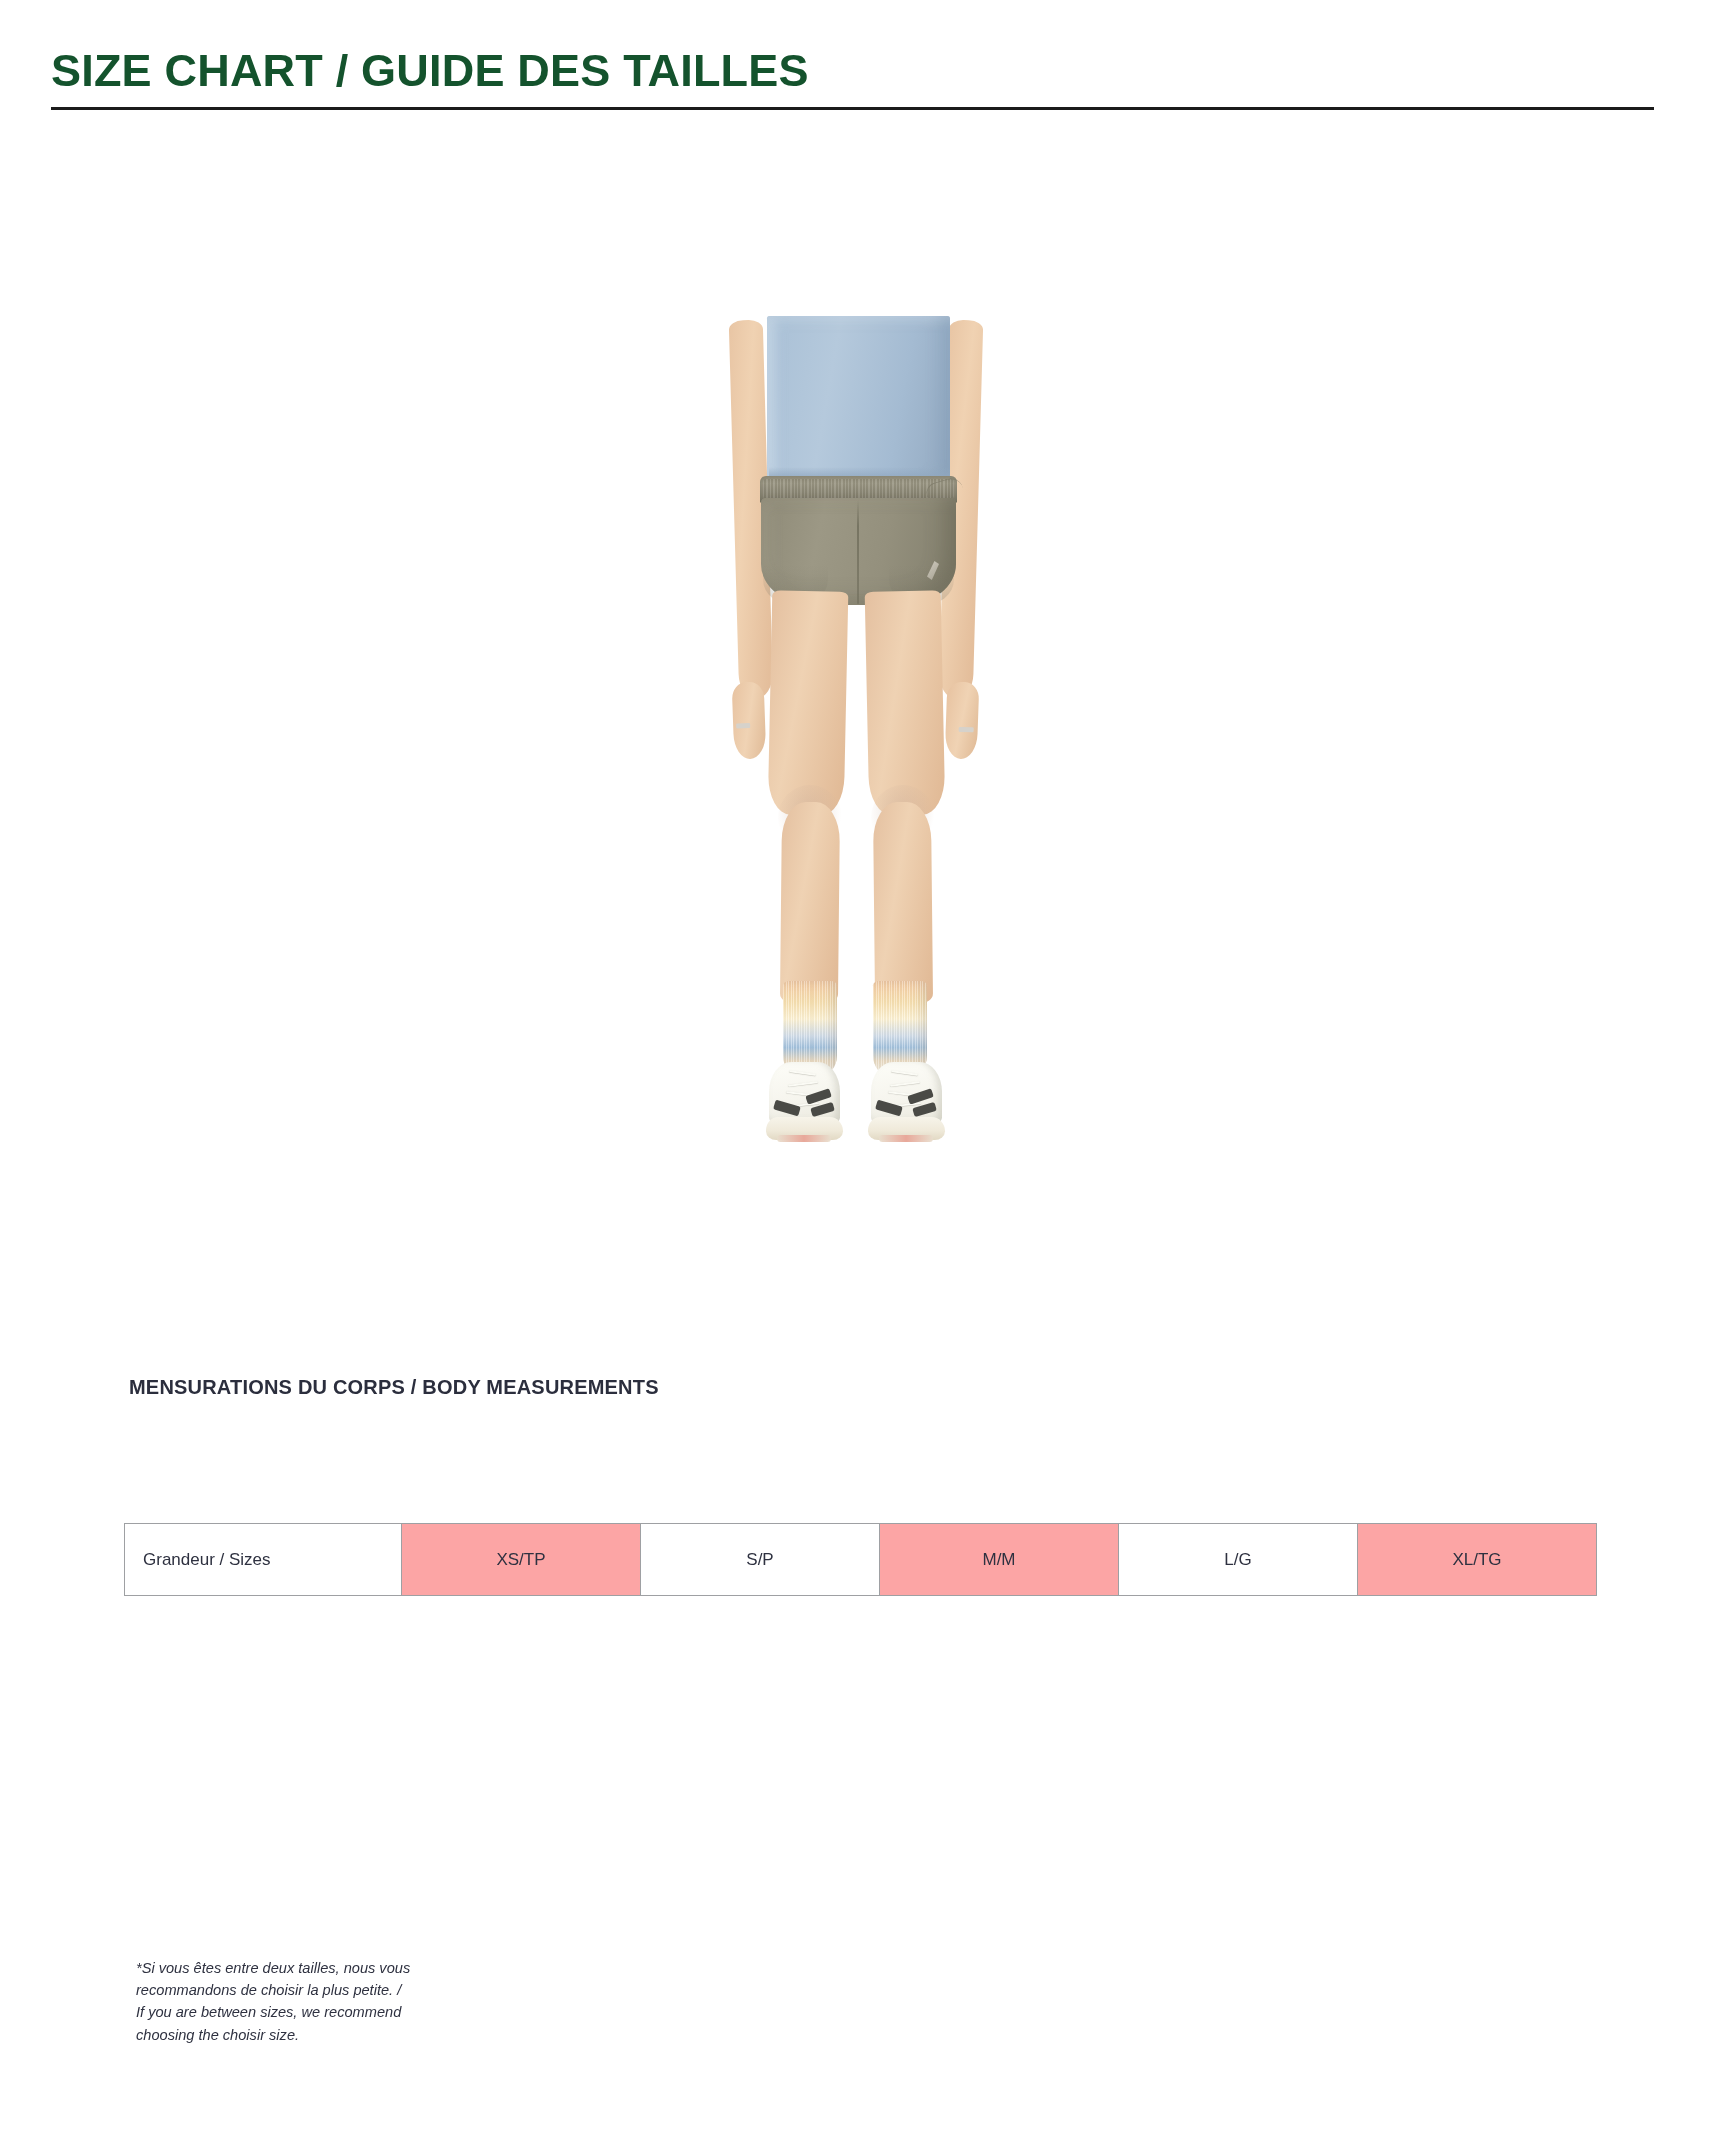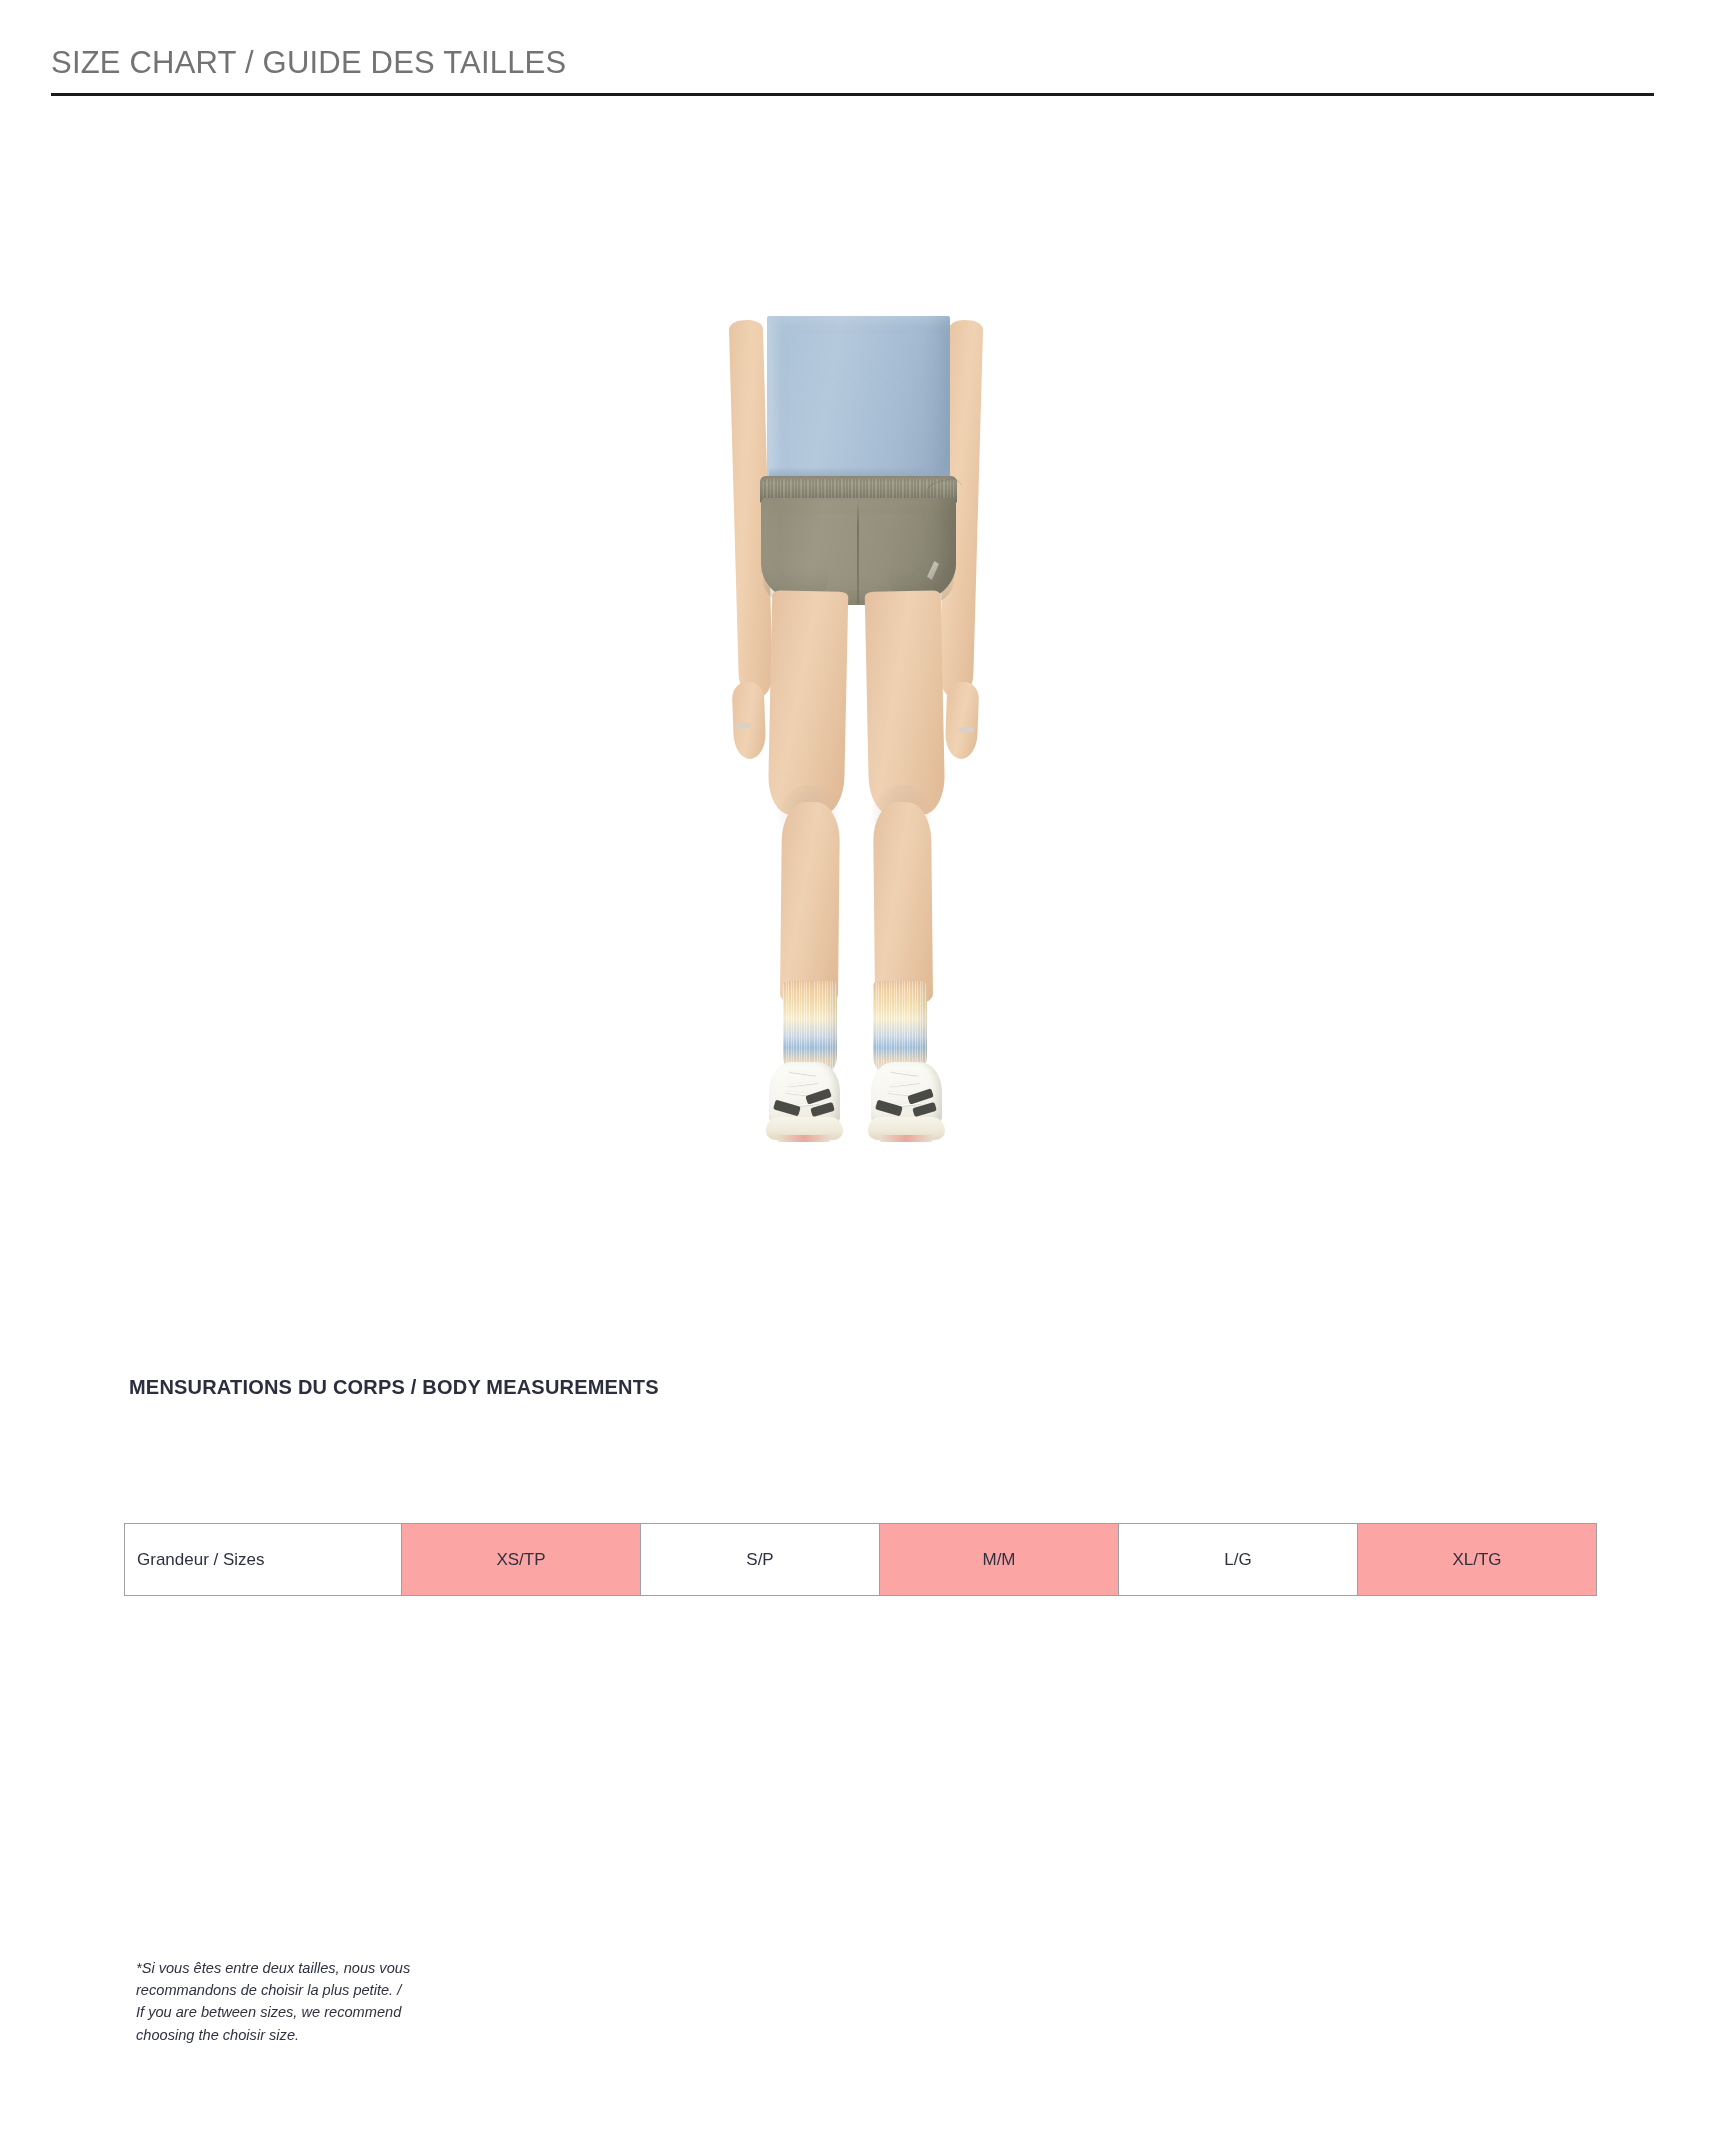--- a/index.html
+++ b/index.html
@@ -19,24 +19,24 @@
   }
 
   
   .page-header {
     position: absolute;
     left: 51px;
     top: 47px;
     width: 1603px;
   }
   .page-title {
-    font-size: 31px;
-    font-weight: normal;
+    font-size: 45px;
+    font-weight: bold;
     letter-spacing: 0.2px;
-    color: #737373;
+    color: #14532d;
     line-height: 1.05;
     white-space: nowrap;
     margin: 0;
   }
   .title-rule {
     margin-top: 13px;
     width: 1603px;
     height: 3px;
     background: #1b1b1b;
   }
@@ -361,21 +361,21 @@
     text-align: center;
     vertical-align: middle;
     font-weight: normal;
     font-size: 17px;
     color: #2e3140;
     padding: 0;
   }
   table.size-table th.hdr-label,
   table.size-table td.row-label {
     text-align: left;
-    padding-left: 12px;
+    padding-left: 18px;
     line-height: 1.52;
     margin-left: 32px;
   }
   table.size-table col.c-label { width: 277px; }
   table.size-table col.c-size  { width: 239px; }
 
   tr.head-row td, tr.head-row th { height: 71px; }
   tr.body-row td { height: 103px; }
 
   td.shaded, th.shaded { background: #fca5a5; }

